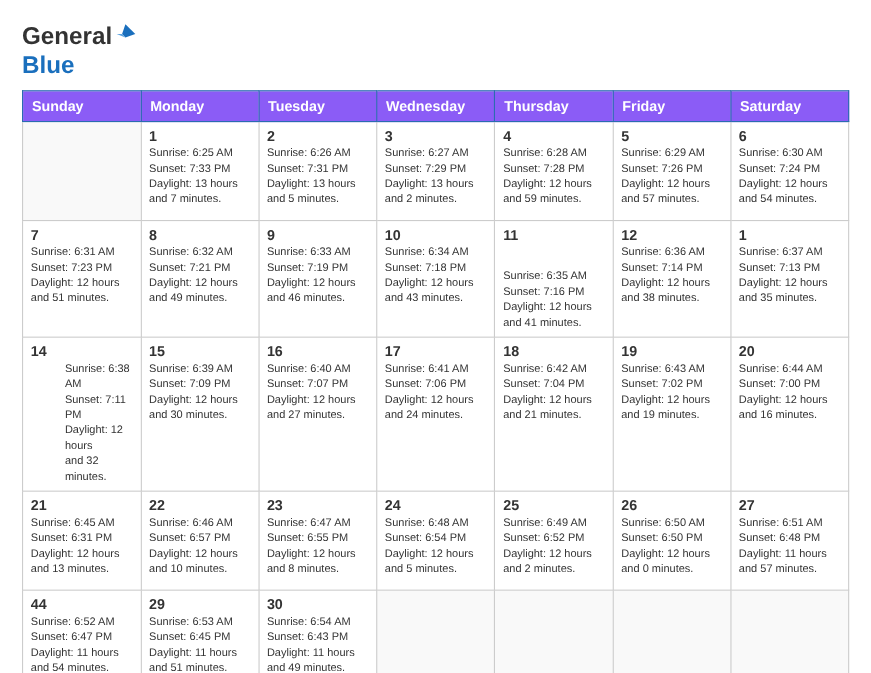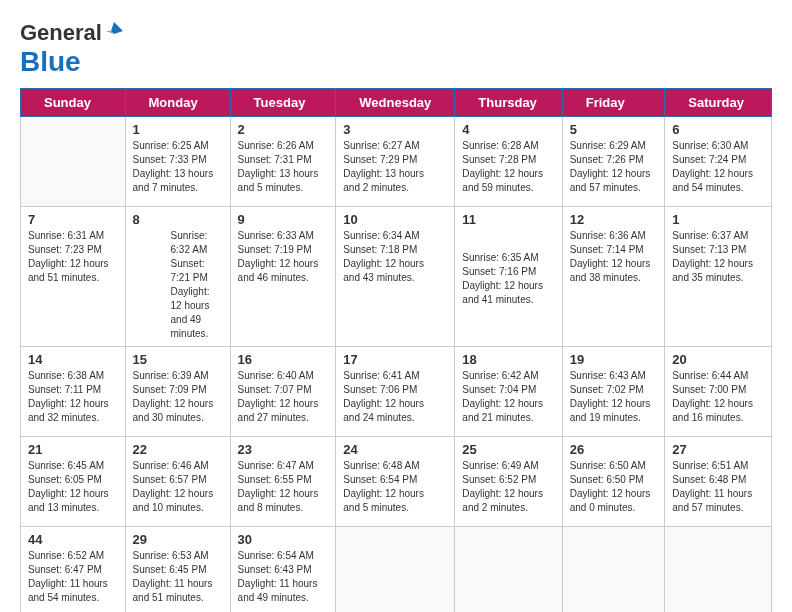--- a/index.html
+++ b/index.html
@@ -36,24 +36,24 @@
     .location {
       font-size: 16px;
       color: #555;
     }
     .calendar {
       width: 100%;
       border-collapse: collapse;
       border: 1px solid #ccc;
     }
     .calendar th {
-      background-color: #be185d;
+      background-color: #8b5cf6;
       color: #fff;
       text-align: left;
-      padding: 6px 23px;
+      padding: 6px 8px;
       font-size: 13px;
       border: 1px solid #2b6cb0;
     }
     .calendar td {
       vertical-align: top;
       padding: 5px 7px;
       border: 1px solid #ccc;
       width: 108px;
       font-size: 10.5px;
       color: #333;
@@ -80,21 +80,21 @@
 <div class="header">
   <div class="logo">
     <div class="logo-top">
       <span style="font-size:22px;font-weight:bold;color:#333;">General</span>
       <svg width="22" height="22" viewBox="0 0 22 22" style="margin-left:1px;margin-top:-4px;">
         <polygon points="11,2 20,11 11,14 8,11" fill="#1a6fbd"></polygon>
         <polygon points="8,11 11,14 3,11" fill="#5ba3e0"></polygon>
       </svg>
     </div>
     <div>
-      <span style="font-size:28px;font-weight:bold;color:#1a6fbd;">Blue</span>
+      <span style="font-size:22px;font-weight:bold;color:#1a6fbd;">Blue</span>
     </div>
   </div>
 </div>
 
 <table class="calendar">
   <thead>
     <tr>
     <th>Sunday</th>
         <th>Monday</th>
         <th>Tuesday</th>
@@ -153,21 +153,21 @@
       <tr>
         <td>
           <span class="day-number">7</span>
           <div class="cell-info" style="white-space: pre-line;">Sunrise: 6:31 AM
 Sunset: 7:23 PM
 Daylight: 12 hours
 and 51 minutes.</div>
         </td>
         <td>
           <span class="day-number">8</span>
-          <div class="cell-info" style="white-space: pre-line; margin-left: 38px;">Sunrise: 6:32 AM
+          <div class="cell-info" style="white-space: pre-line;">Sunrise: 6:32 AM
 Sunset: 7:21 PM
 Daylight: 12 hours
 and 49 minutes.</div>
         </td>
         <td>
           <span class="day-number">9</span>
           <div class="cell-info" style="white-space: pre-line;">Sunrise: 6:33 AM
 Sunset: 7:19 PM
 Daylight: 12 hours
 and 46 minutes.</div>
@@ -197,21 +197,21 @@
           <span class="day-number">1</span>
           <div class="cell-info" style="white-space: pre-line;">Sunrise: 6:37 AM
 Sunset: 7:13 PM
 Daylight: 12 hours
 and 35 minutes.</div>
         </td>
       </tr>
       <tr>
         <td>
           <span class="day-number">14</span>
-          <div class="cell-info" style="white-space: pre-line;">Sunrise: 6:38 AM
+          <div class="cell-info" style="white-space: pre-line; margin-left: 31px;">Sunrise: 6:38 AM
 Sunset: 7:11 PM
 Daylight: 12 hours
 and 32 minutes.</div>
         </td>
         <td>
           <span class="day-number">15</span>
           <div class="cell-info" style="white-space: pre-line;">Sunrise: 6:39 AM
 Sunset: 7:09 PM
 Daylight: 12 hours
 and 30 minutes.</div>
@@ -249,21 +249,21 @@
           <div class="cell-info" style="white-space: pre-line;">Sunrise: 6:44 AM
 Sunset: 7:00 PM
 Daylight: 12 hours
 and 16 minutes.</div>
         </td>
       </tr>
       <tr>
         <td>
           <span class="day-number">21</span>
           <div class="cell-info" style="white-space: pre-line;">Sunrise: 6:45 AM
-Sunset: 6:05 PM
+Sunset: 6:31 PM
 Daylight: 12 hours
 and 13 minutes.</div>
         </td>
         <td>
           <span class="day-number">22</span>
           <div class="cell-info" style="white-space: pre-line;">Sunrise: 6:46 AM
 Sunset: 6:57 PM
 Daylight: 12 hours
 and 10 minutes.</div>
         </td>

